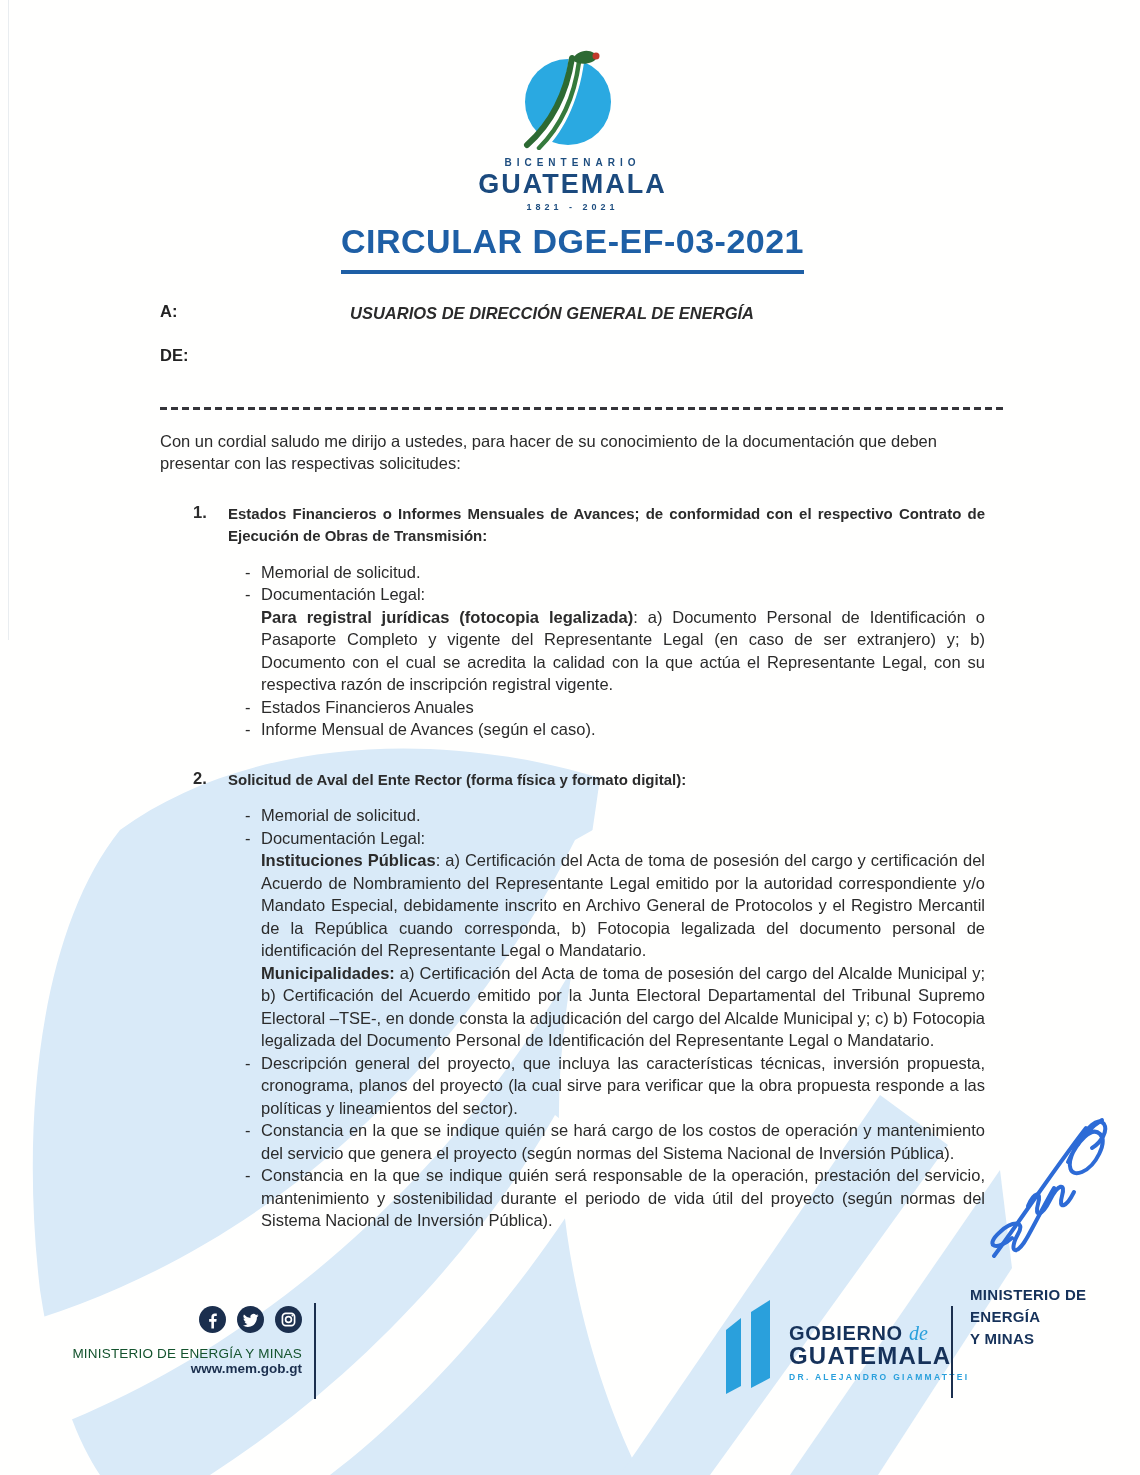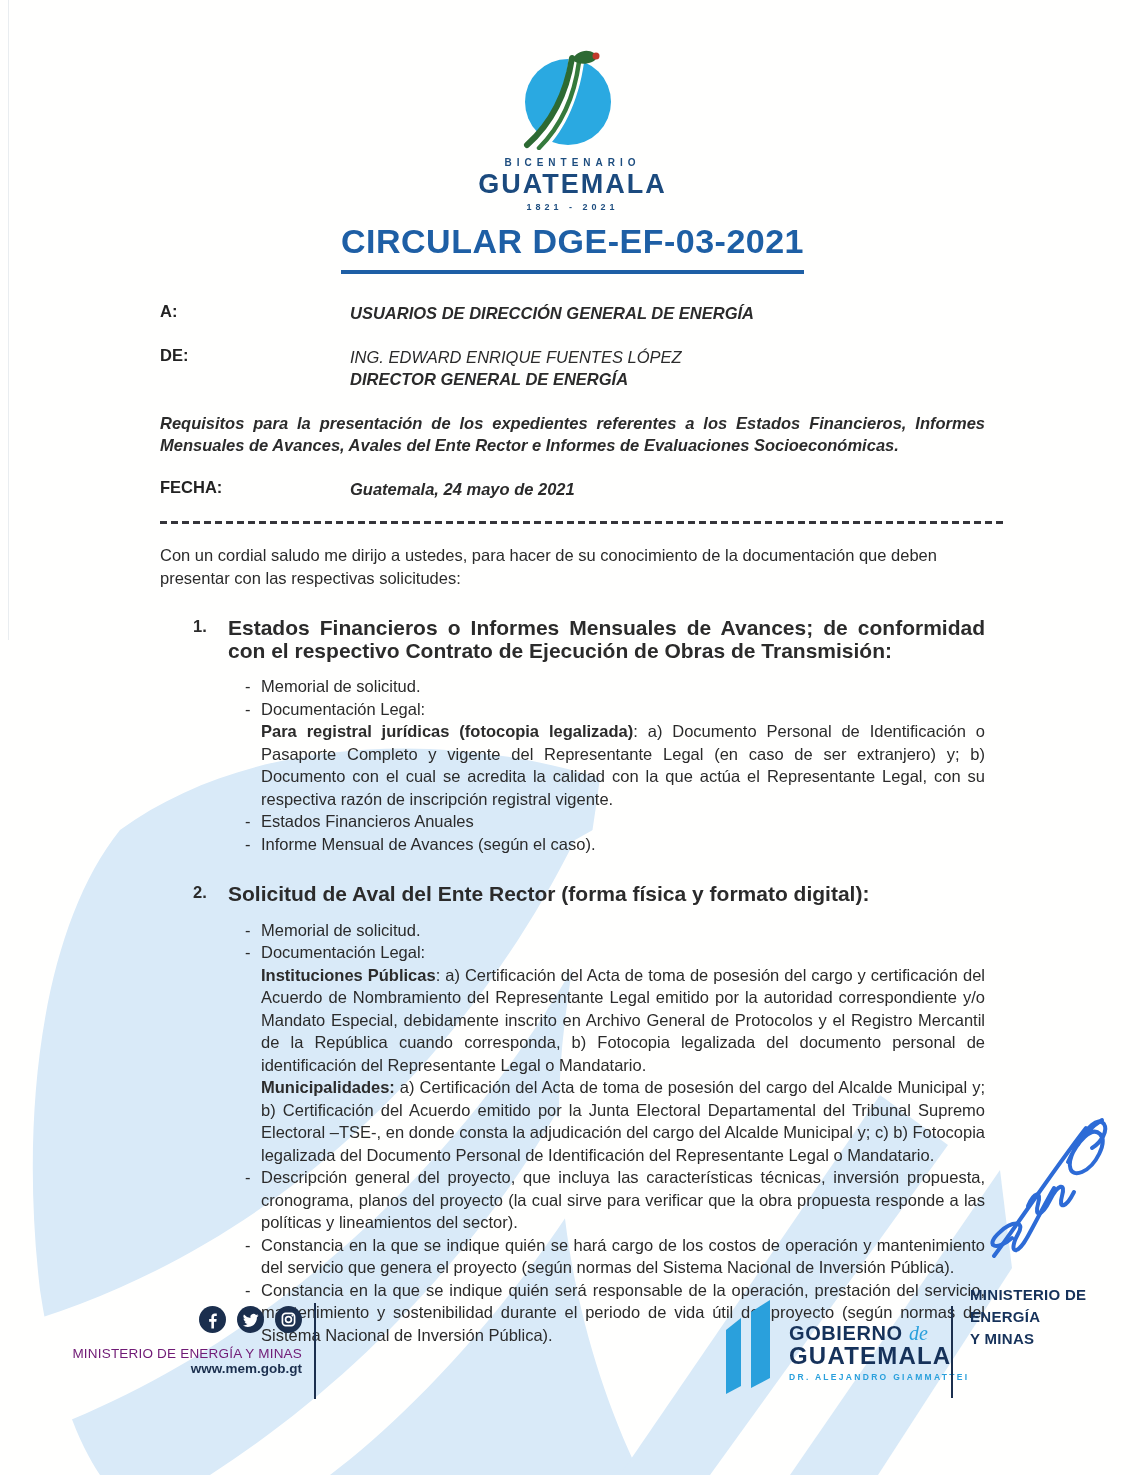--- a/index.html
+++ b/index.html
@@ -34,30 +34,30 @@
 
   .dashed {
     height:3px; margin:13px -20px 20px 0;
     background:repeating-linear-gradient(90deg,#35353a 0 7px, transparent 7px 11px);
   }
   .intro { font-size:16.5px; line-height:22.5px; margin-bottom:16px; }
 
   .section { margin-top:28px; }
   .sec-head { display:flex; margin-bottom:13px; }
   .sec-num { width:35px; margin-left:33px; flex:none; font-weight:bold; font-size:16.5px; }
-  .sec-title { flex:1; font-weight:bold; font-size:21px; line-height:22.5px; }
+  .sec-title { flex:1; font-weight:bold; font-size:15px; line-height:22.5px; }
   .bullet-row { display:flex; margin-left:85px; }
   .dash { width:16px; flex:none; font-size:16.5px; line-height:22.5px; }
   .bullet-col { flex:1; }
   .bullet-par { font-size:16.5px; line-height:22.5px; }
 
   
   .social-block { position:absolute; left:0; top:1306px; width:302px; display:flex; flex-direction:column; align-items:flex-end; z-index:1; }
   .social-icons { display:flex; gap:11px; margin-bottom:13px; }
-  .ministry-label { font-size:13.5px; color:#701a75; letter-spacing:0.2px; }
+  .ministry-label { font-size:13.5px; color:#14532d; letter-spacing:0.2px; }
   .website { font-size:13.5px; font-weight:bold; color:#1b2f4e; margin-top:0; }
   .vdiv { position:absolute; width:2px; background:#1b2f4e; z-index:1; }
   .vdiv-left  { left:314px; top:1303px; height:96px; }
   .vdiv-right { left:951px; top:1306px; height:92px; }
   .gov { position:absolute; left:724px; top:1298px; display:flex; z-index:1; }
   .gov-bars { margin-right:13px; }
   .gov-text { padding-top:24px; }
   .gov-line1 { font-size:20px; font-weight:bold; color:#16325a; letter-spacing:0.6px; line-height:22px; }
   .gov-de { font-family:"Liberation Serif", serif; font-style:italic; font-weight:normal; color:#2aa0dc; font-size:20px; letter-spacing:0; }
   .gov-line2 { font-size:24px; font-weight:bold; color:#16325a; letter-spacing:1.2px; line-height:24px; }
@@ -102,35 +102,22 @@
 
     <div id="header-fields">
         <div class="field-row">
           <div class="field-label">A:</div>
           <div class="field-value">
             <div class="field-line b">USUARIOS DE DIRECCIÓN GENERAL DE ENERGÍA</div>
           </div>
         </div>
         <div class="field-row">
           <div class="field-label">DE:</div>
-          <div class="field-value">
-            <div class="field-line">ING. EDWARD ENRIQUE FUENTES LÓPEZ</div>
-            <div class="field-line b">DIRECTOR GENERAL DE ENERGÍA</div>
-          </div>
         </div>
         <div class="field-row">
-          <div class="field-value">
-            <div class="field-line b just">Requisitos para la presentación de los expedientes referentes a los Estados Financieros, Informes Mensuales de Avances, Avales del Ente Rector e Informes de Evaluaciones Socioeconómicas.</div>
-          </div>
-        </div>
-        <div class="field-row">
-          <div class="field-label">FECHA:</div>
-          <div class="field-value">
-            <div class="field-line b">Guatemala, 24 mayo de 2021</div>
-          </div>
         </div>
       </div>
 
     <div class="dashed"></div>
 
     <p class="intro">Con un cordial saludo me dirijo a ustedes, para hacer de su conocimiento de la documentación que deben presentar con las respectivas solicitudes:</p>
 
     <div id="sections">
         <div class="section">
           <div class="sec-head">

